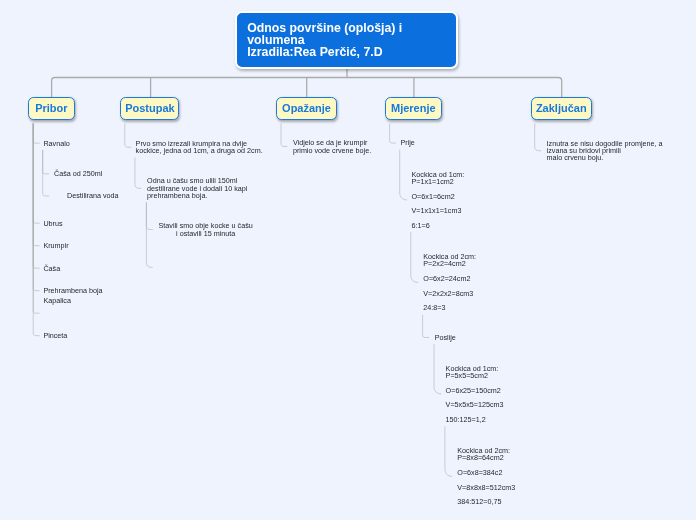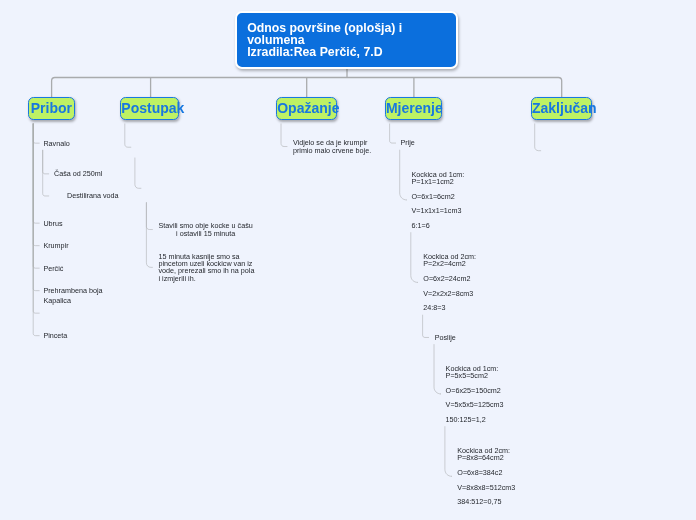--- a/index.html
+++ b/index.html
@@ -15,22 +15,22 @@
             pointer-events:none;}
   .root-node{
     position:absolute;box-sizing:border-box;
     background:#0b6fdd;border:2px solid #ffffff;border-radius:7px;
     color:#ffffff;font-weight:bold;font-size:12.3px;line-height:11.75px;
     padding:0;white-space:pre;
     box-shadow:1px 2px 3px rgba(0,0,0,0.28);
   }
   .branch-node{
     position:absolute;box-sizing:border-box;
-    background:#bef264;border:1.8px solid #1878e0;border-radius:5.5px;
-    color:#1878e0;font-weight:bold;font-size:14px;
+    background:#fef9c3;border:1.8px solid #1878e0;border-radius:5.5px;
+    color:#1878e0;font-weight:bold;font-size:11px;
     text-align:center;white-space:nowrap;
     box-shadow:1px 1.5px 2.5px rgba(0,0,0,0.3);
   }
   .leaf{
     position:absolute;color:#1e2127;font-size:7.2px;line-height:7.33px;
     white-space:pre;
   }
 </style>
 </head>
 <body>
@@ -70,32 +70,33 @@
     <div class="branch-node" style="left: 27.8px; top: 96.7px; width: 47.1px; height: 23.6px; line-height: 20px;">Pribor</div>
     <div class="branch-node" style="left: 120.3px; top: 96.7px; width: 59.2px; height: 23.6px; line-height: 20px;">Postupak</div>
     <div class="branch-node" style="left: 276.2px; top: 96.7px; width: 60.7px; height: 23.6px; line-height: 20px;">Opažanje</div>
     <div class="branch-node" style="left: 384.9px; top: 96.7px; width: 56.8px; height: 23.6px; line-height: 20px;">Mjerenje</div>
     <div class="branch-node" style="left: 531px; top: 96.7px; width: 60.5px; height: 23.6px; line-height: 20px;">Zaključan</div>
     <div class="leaf" style="left: 43.4px; top: 139.5px;">Ravnalo</div>
     <div class="leaf" style="left: 54px; top: 170.2px; text-align: right;">Čaša od 250ml</div>
     <div class="leaf" style="left: 55px; top: 192.3px; padding-left: 12px;">Destilirana voda</div>
     <div class="leaf" style="left: 43.4px; top: 219.5px;">Ubrus</div>
     <div class="leaf" style="left: 43.4px; top: 242px;">Krumpir</div>
-    <div class="leaf" style="left: 43.4px; top: 264.5px;">Perčić</div>
+    <div class="leaf" style="left: 43.4px; top: 264.5px;">Čaša</div>
     <div class="leaf" style="left: 43.4px; top: 287px;">Prehrambena boja</div>
     <div class="leaf" style="left: 43.4px; top: 297px;">Kapalica</div>
     <div class="leaf" style="left: 43.4px; top: 332px;">Pinceta</div>
+    <div class="leaf" style="left: 135.6px; top: 139.9px;">Prvo smo izrezali krumpira na dvije
+kockice, jedna od 1cm, a druga od 2cm.</div>
+    <div class="leaf" style="left: 147.1px; top: 177.3px;">Odna u čašu smo ulili 150ml
+destilirane vode i dodali 10 kapi
+prehrambena boja.</div>
     <div class="leaf" style="left: 158.5px; top: 222.2px; text-align: center;">Stavili smo obje kocke u čašu
 i ostavili 15 minuta</div>
-    <div class="leaf" style="left: 158.5px; top: 252.7px;">15 minuta kasnije smo sa
-pincetom uzeli kockicw van iz
-vode, prerezali smo ih na pola
-i izmjerili ih.</div>
     <div class="leaf" style="left: 292.9px; top: 139.2px;">Vidjelo se da je krumpir
-primio malo crvene boje.</div>
+primio vode crvene boje.</div>
     <div class="leaf" style="left: 400.4px; top: 139.4px;">Prije</div>
     <div class="leaf" style="left: 411.5px; top: 170.6px;">Kockica od 1cm:
 P=1x1=1cm2
 
 O=6x1=6cm2
 
 V=1x1x1=1cm3
 
 6:1=6</div>
     <div class="leaf" style="left: 423.3px; top: 253.1px;">Kockica od 2cm:
@@ -116,13 +117,16 @@
 
 150:125=1,2</div>
     <div class="leaf" style="left: 457.3px; top: 447px;">Kockica od 2cm:
 P=8x8=64cm2
 
 O=6x8=384c2
 
 V=8x8x8=512cm3
 
 384:512=0,75</div>
+    <div class="leaf" style="left: 546.6px; top: 139.7px;">Iznutra se nisu dogodile promjene, a
+izvana su bridovi primili
+malo crvenu boju.</div>
   </div>
 
 </body></html>

